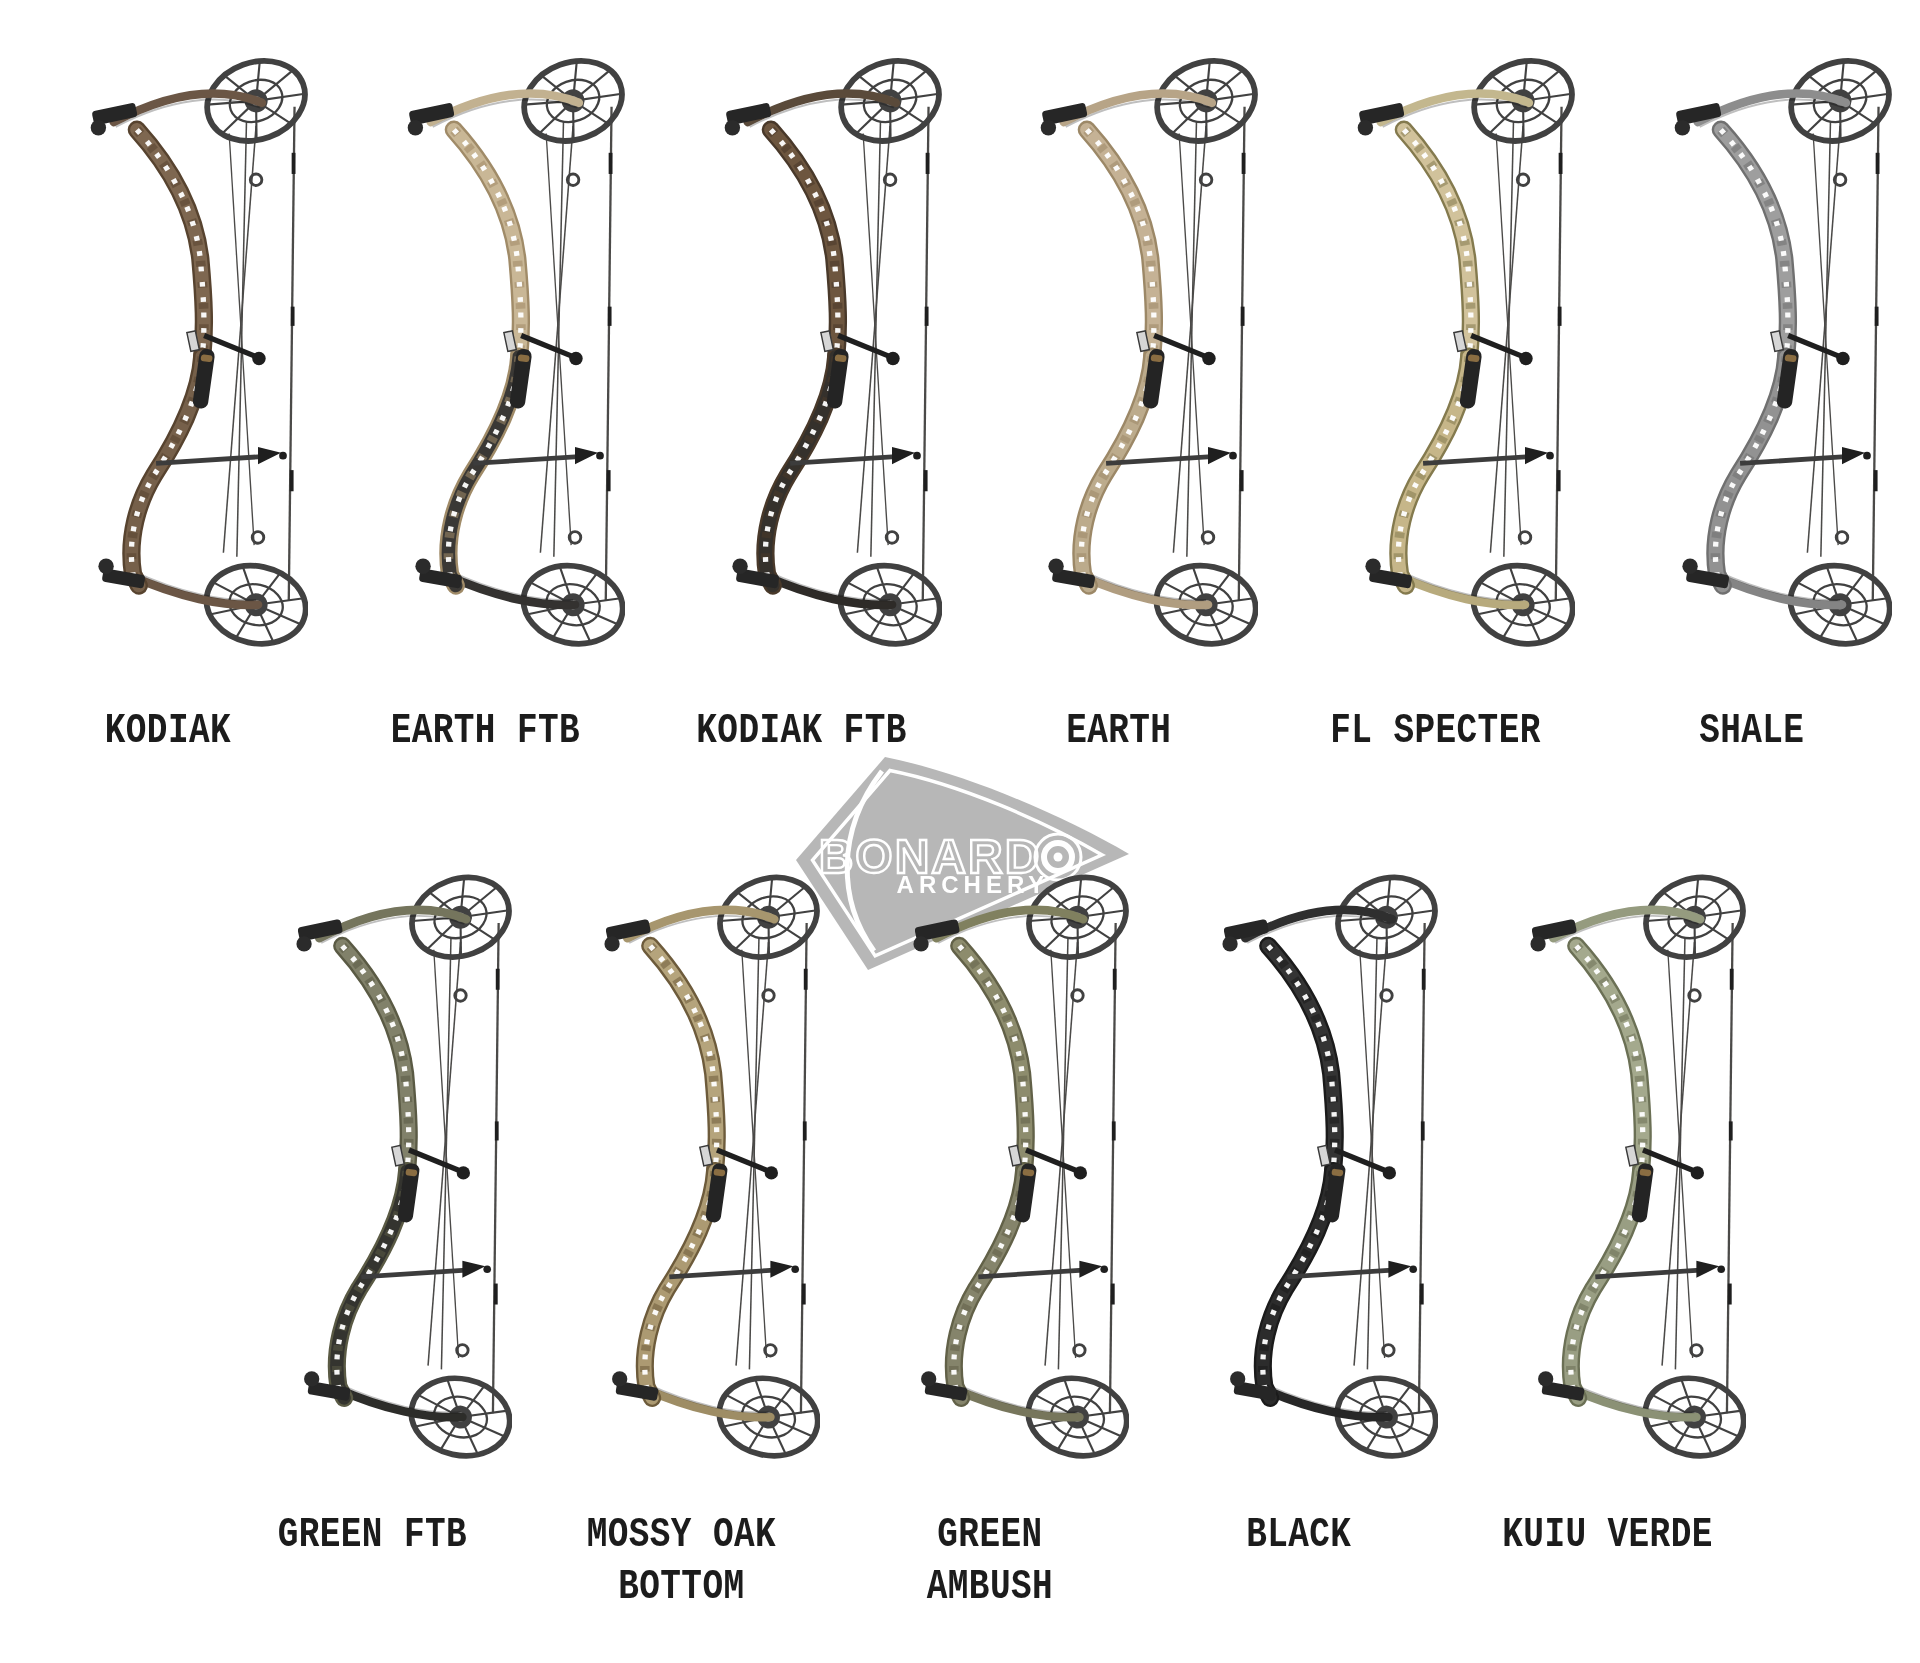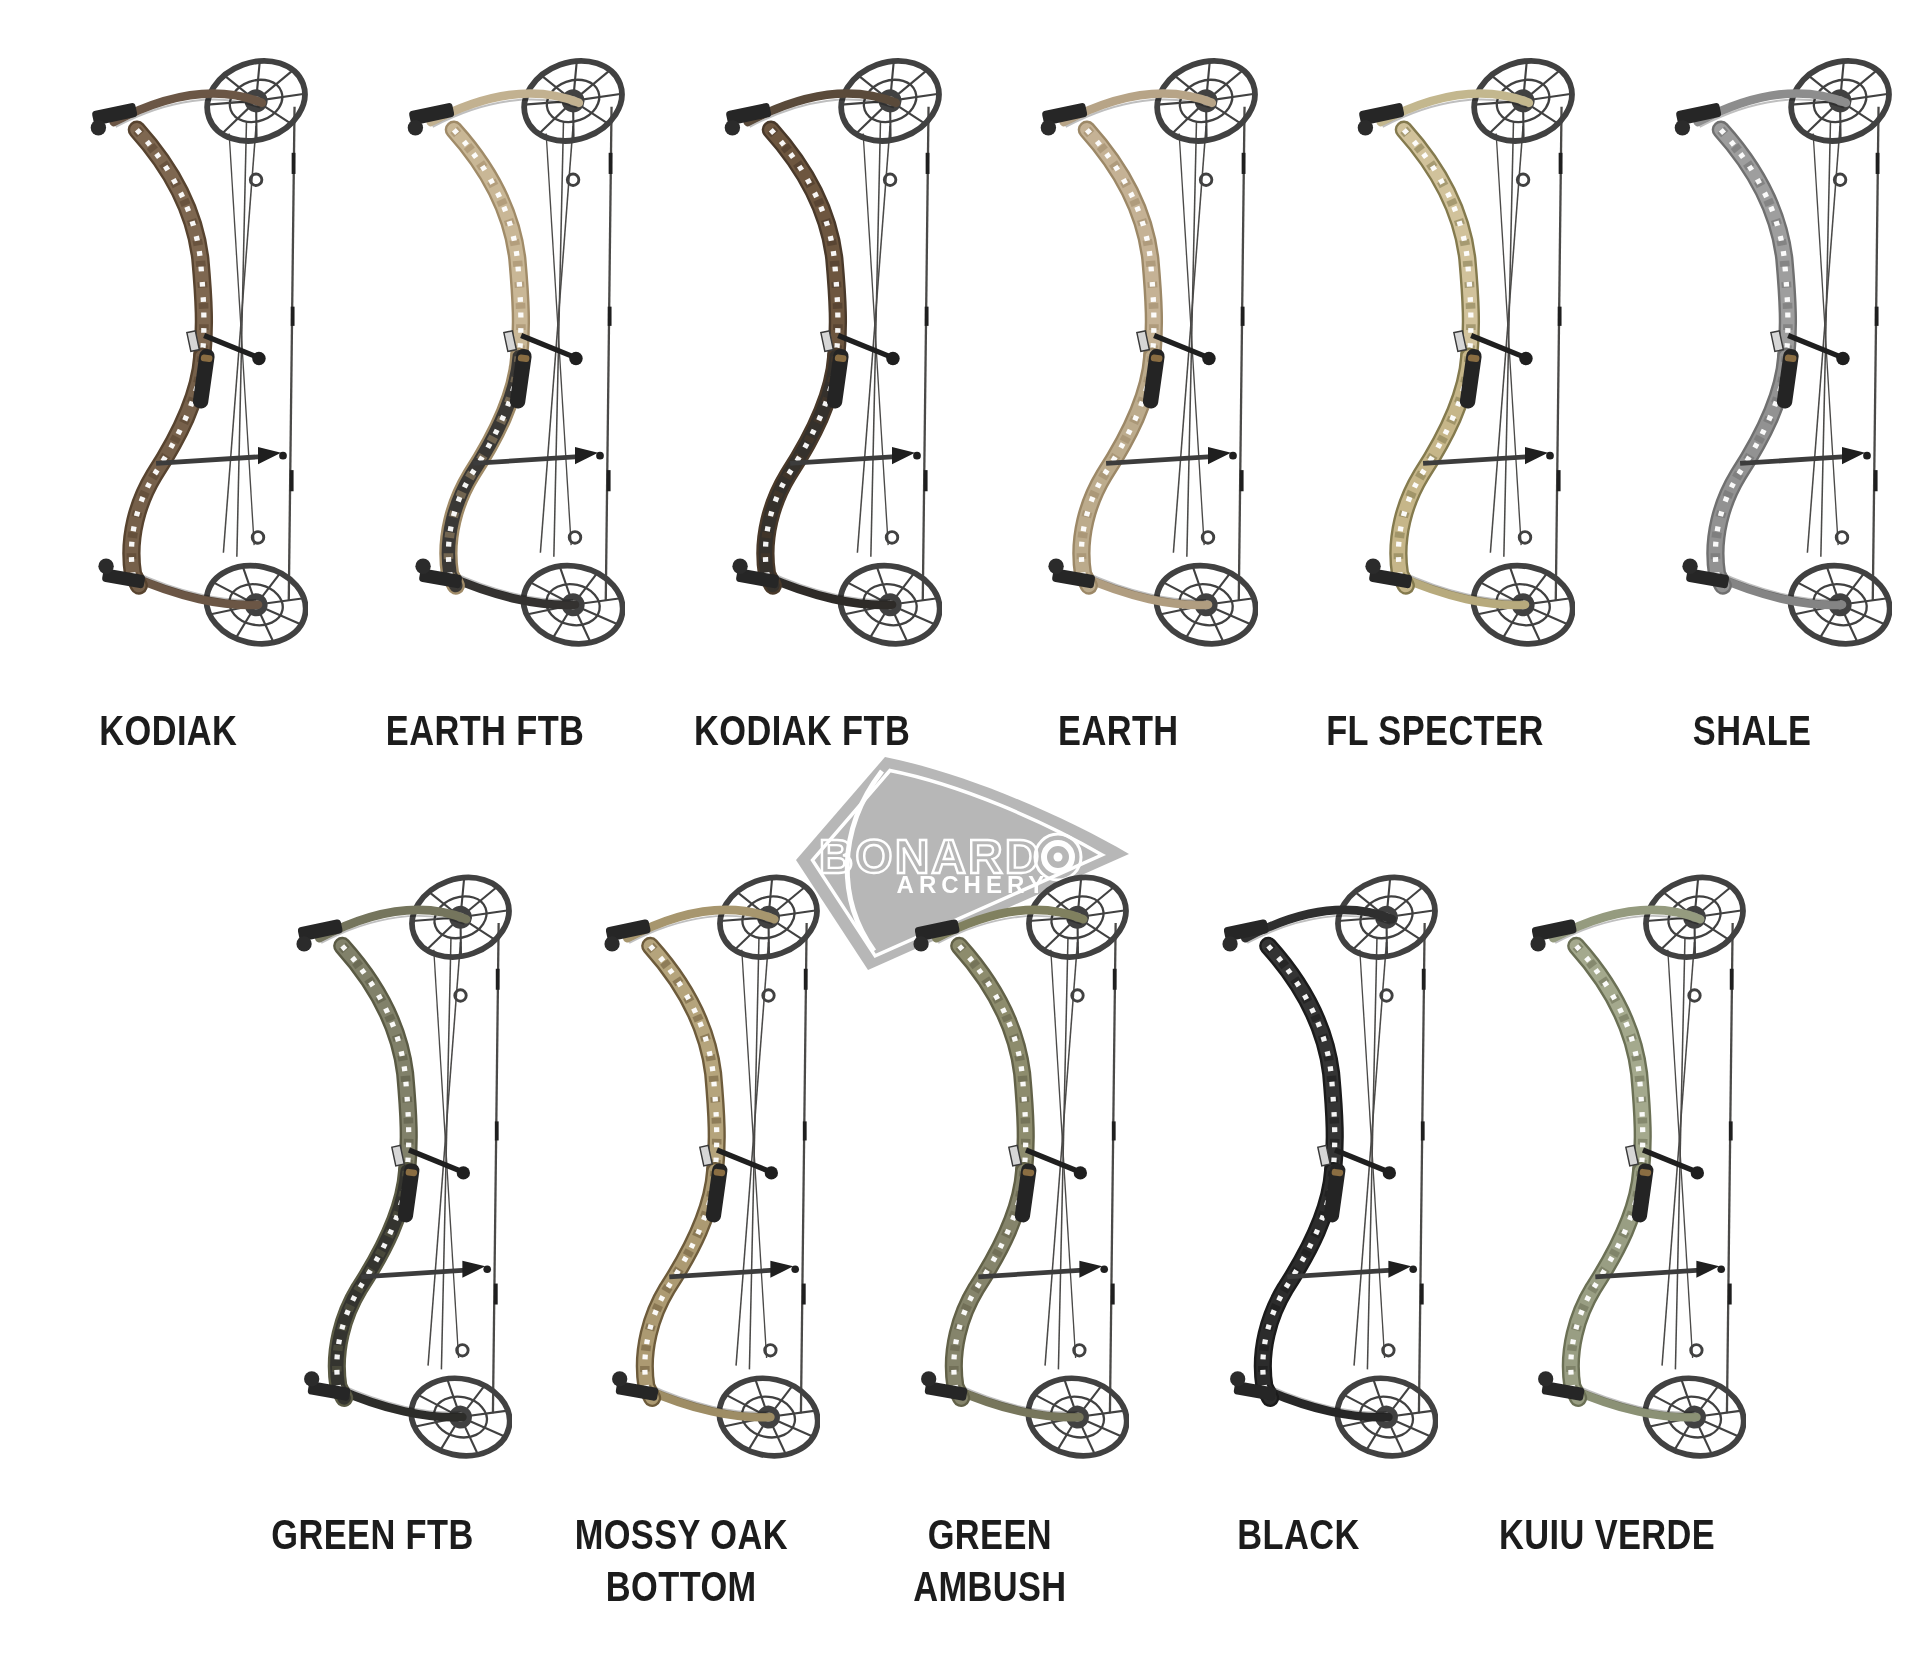--- a/index.html
+++ b/index.html
@@ -2,21 +2,21 @@
 <html><head>
 <meta charset="utf-8">
 <title></title>
 <style>
   html,body{margin:0;padding:0;}
   body{
     width:1920px;height:1663px;position:relative;overflow:hidden;
     background:#ffffff;
     font-family:"Liberation Sans", sans-serif;
   }
-  .row{position:absolute;display:flex;z-index:2;}
+  .row{position:absolute;display:flex;z-index:2;font-family:Liberation Mono, monospace;}
   #row1{left:10px;top:18px;width:1900px;}
   #row2{left:228px;top:835px;width:1524px;gap:19px;}
   .card{display:flex;flex-direction:column;align-items:center;flex:1 1 0;min-width:0;}
   .bow{margin-left:30px;line-height:0;}
   .label{
     margin-top:52px;
     font-weight:700;font-size:43px;line-height:1.2;
     letter-spacing:.5px;text-align:center;
     transform:scaleX(.8);transform-origin:center top;
     white-space:nowrap;

